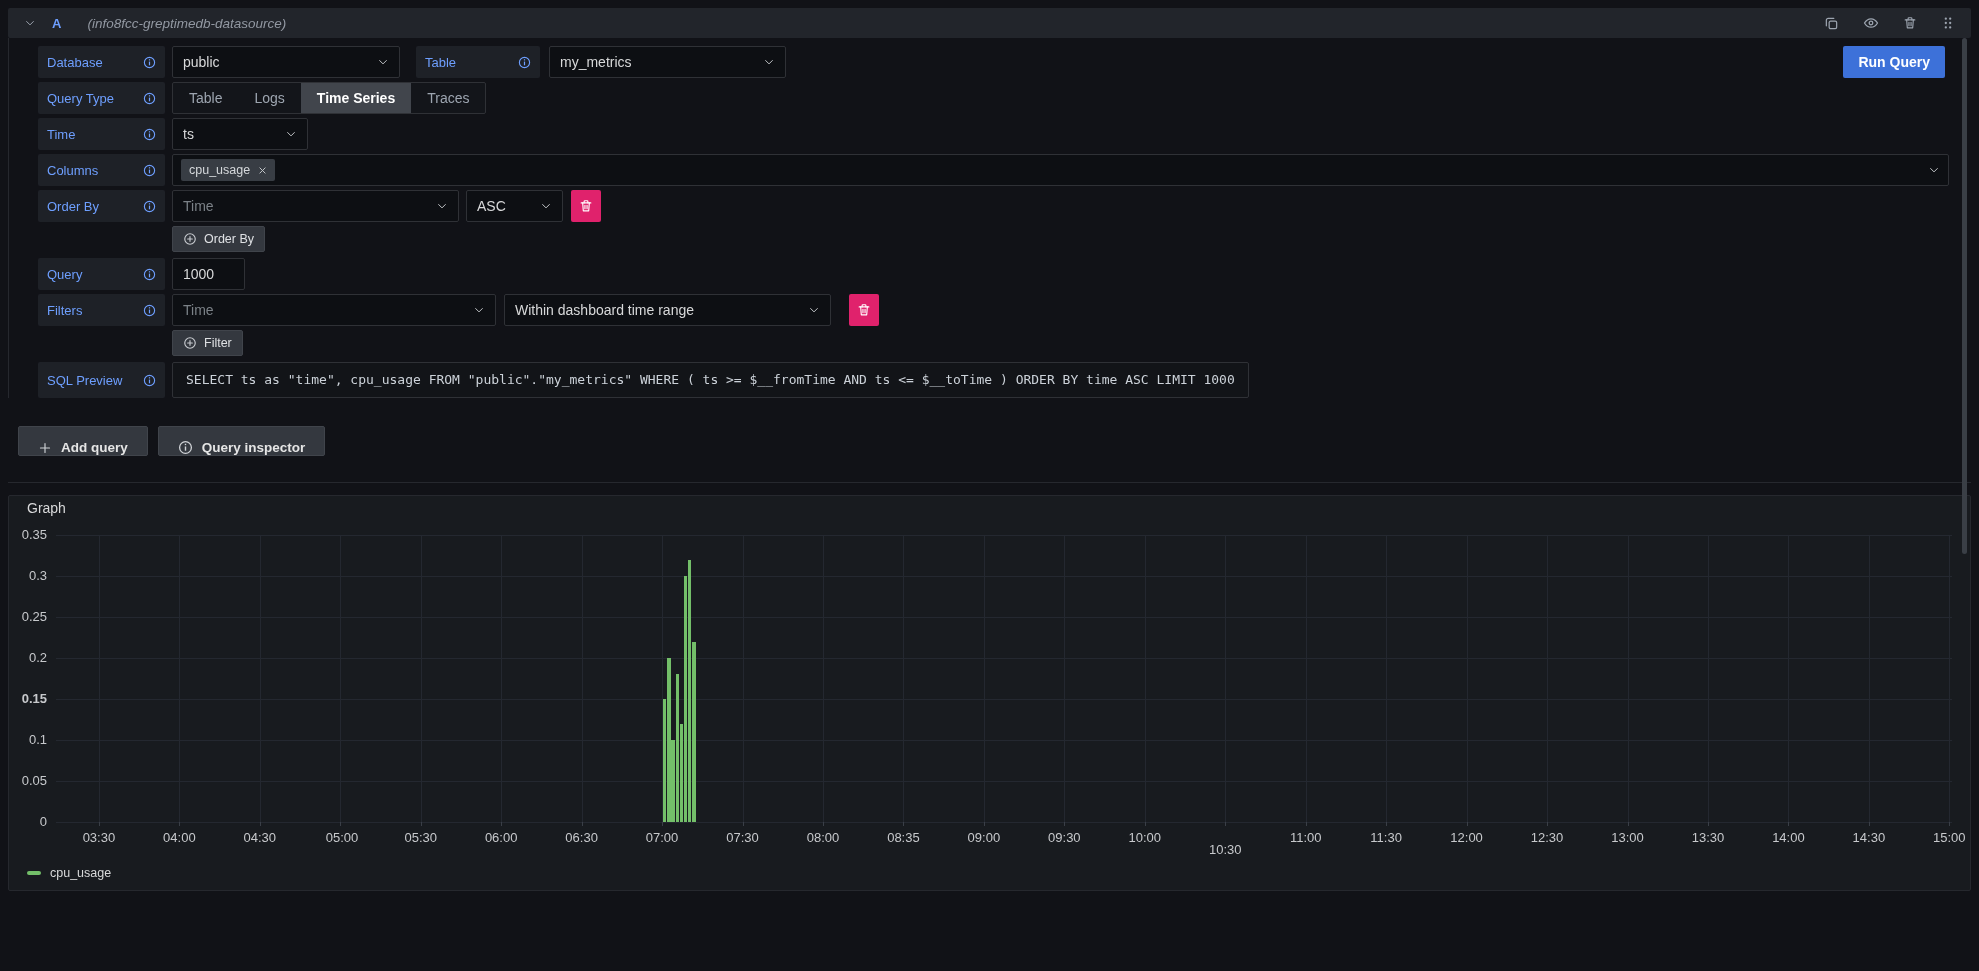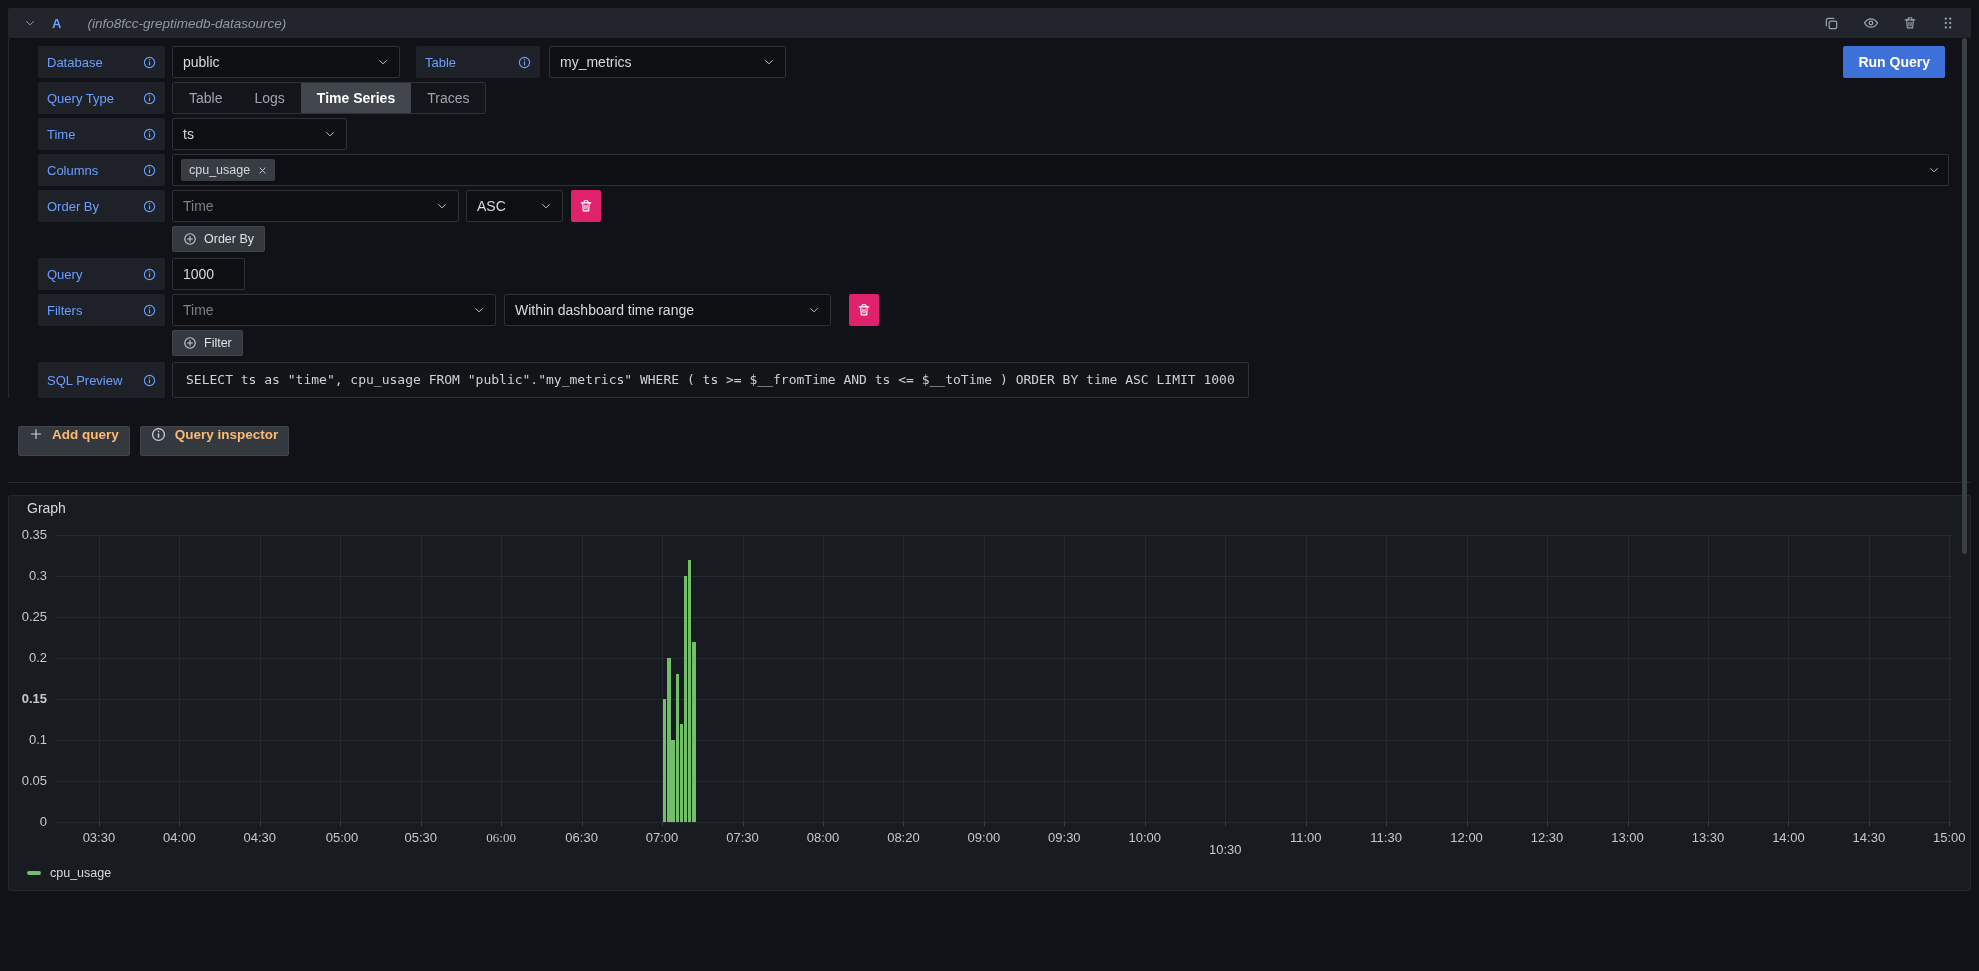--- a/index.html
+++ b/index.html
@@ -33,21 +33,21 @@
   .seg{display:flex;border:1px solid var(--border);border-radius:2px;background:#13151a;overflow:hidden}
   .seg-item{padding:0 16px;line-height:30px;font-size:14px;color:var(--dim);cursor:pointer;font-weight:500;white-space:nowrap}
   .seg-item.active{background:#41454c;color:#fff;font-weight:700}
 
   .select,.tinput{background:#0d0f13;border:1px solid var(--border);border-radius:2px;display:flex;
        align-items:center;padding:0 10px;font-size:14px;color:var(--txt)}
   .select{cursor:pointer}
   .sel-val{flex:1;white-space:nowrap;overflow:hidden}
   .sel-val.ph{color:#7b8187}
   .sel-chev{color:#c3c6ca;margin-left:8px;display:flex}
-  .w73{width:73px}.w97{width:97px}.w158{width:175px}.w228{width:228px}.w237{width:237px}
+  .w73{width:73px}.w97{width:97px}.w158{width:136px}.w228{width:228px}.w237{width:237px}
   .w287{width:287px}.w324{width:324px}.w327{width:327px}
   input.tinput{outline:none;font-family:"Liberation Sans",sans-serif}
 
   .tbl-lbl{width:124px;margin-left:16px;margin-right:9px}
 
   .multi{flex:1;margin-right:22px;padding:0 8px}
   .chip{background:#383d44;border-radius:2px;height:22px;display:inline-flex;align-items:center;
         padding:0 8px;gap:8px;color:#d5d8db;font-size:12.5px;font-weight:500}
   .chip-x{color:#c3c6ca;display:flex;cursor:pointer}
   .multi .sel-chev{margin-left:auto}
@@ -61,22 +61,22 @@
         font-family:"Liberation Sans",sans-serif}
   .sbtn .ic{display:flex;color:#c9ccd1}
 
   .sql-box{border:1px solid var(--border);border-radius:2px;background:#121418;padding:0 13px;height:36px;
         line-height:34px;font-family:"DejaVu Sans Mono","Liberation Mono",monospace;font-size:13px;color:#ccd2d9;white-space:nowrap}
 
   .run-query{position:absolute;top:8px;right:26px;height:32px;padding:0 15px;background:var(--blue);color:#fff;
         border:none;border-radius:2px;font-size:14px;font-weight:700;cursor:pointer;font-family:"Liberation Sans",sans-serif}
 
   .footer{display:flex;gap:10px;margin:28px 0 0 10px;padding-bottom:26px}
-  .fbtn{height:30px;background:#34383f;border:1px solid #40444b;border-radius:2px;color:#fdba74;
-        font-size:13.5px;font-weight:600;display:inline-flex;align-items:flex-start;gap:9px;padding:0 10px;cursor:pointer;
+  .fbtn{height:30px;background:#34383f;border:1px solid #40444b;border-radius:2px;color:#e5e5e5;
+        font-size:13.5px;font-weight:600;display:inline-flex;align-items:flex-end;gap:9px;padding:0 19px;cursor:pointer;
         font-family:"Liberation Sans",sans-serif}
   .fbtn .ic{display:flex;color:#d0d3d7}
   .divider{height:1px;background:var(--softborder);margin-bottom:12px}
 
   
   .gpanel{background:var(--panel);border:1px solid var(--softborder);border-radius:2px;height:396px;}
   .ghead{display:flex;align-items:center;padding:0 18px;height:24px}
   .gtitle{font-size:14px;font-weight:500;color:var(--txt)}
   .gmodes{margin-left:auto;display:flex;border:1px solid var(--border);border-radius:2px;overflow:hidden}
   .gmode{padding:0 10px;line-height:22px;font-size:12.5px;color:var(--dim);cursor:pointer;white-space:nowrap}
@@ -495,26 +495,26 @@
           <div class="bar" style="left: 627.933px; width: 3.48628px; top: 41px; height: 246px; background: rgb(115, 191, 105);"></div>
           <div class="bar" style="left: 631.955px; width: 3.48628px; top: 24.6px; height: 262.4px; background: rgb(115, 191, 105);"></div>
           <div class="bar" style="left: 636.246px; width: 3.48628px; top: 106.6px; height: 180.4px; background: rgb(115, 191, 105);"></div>
         </div>
       <div class="xlabels">
           <div class="xlab" style="left: 42.9081px;">03:30</div>
           <div class="xlab" style="left: 123.361px;">04:00</div>
           <div class="xlab" style="left: 203.813px;">04:30</div>
           <div class="xlab" style="left: 286px;">05:00</div>
           <div class="xlab" style="left: 364.719px;">05:30</div>
-          <div class="xlab" style="left: 445.171px; font-family: Liberation Serif, serif;">06:00</div>
+          <div class="xlab" style="left: 445.171px;">06:00</div>
           <div class="xlab" style="left: 525.624px;">06:30</div>
           <div class="xlab" style="left: 606.076px;">07:00</div>
           <div class="xlab" style="left: 686.529px;">07:30</div>
           <div class="xlab" style="left: 766.982px;">08:00</div>
-          <div class="xlab" style="left: 847.434px;">08:20</div>
+          <div class="xlab" style="left: 847.434px;">08:35</div>
           <div class="xlab" style="left: 927.887px;">09:00</div>
           <div class="xlab" style="left: 1008.34px;">09:30</div>
           <div class="xlab" style="left: 1088.79px;">10:00</div>
           <div class="xlab" style="left: 1169.24px; margin-top: 12px;">10:30</div>
           <div class="xlab" style="left: 1249.7px;">11:00</div>
           <div class="xlab" style="left: 1330.15px;">11:30</div>
           <div class="xlab" style="left: 1410.6px;">12:00</div>
           <div class="xlab" style="left: 1491.06px;">12:30</div>
           <div class="xlab" style="left: 1571.51px;">13:00</div>
           <div class="xlab" style="left: 1651.96px;">13:30</div>

